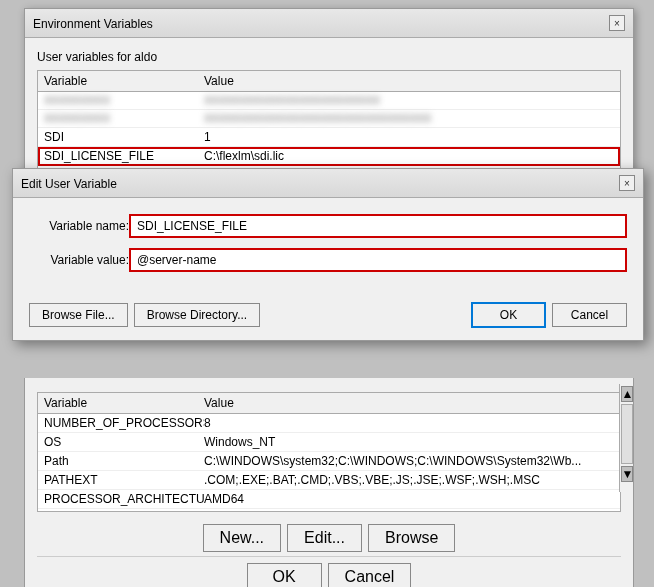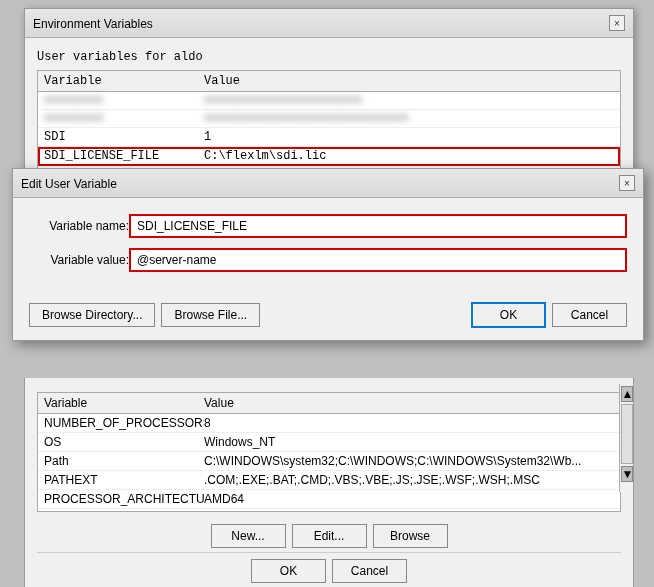--- a/index.html
+++ b/index.html
@@ -48,21 +48,20 @@
       cursor: pointer;
       display: flex;
       align-items: center;
       justify-content: center;
       font-size: 10px;
       color: #333;
     }
 
     .env-content {
       padding: 12px;
-      font-family: Liberation Mono, monospace;
     }
 
     .section-label {
       font-size: 12px;
       margin-bottom: 6px;
       color: #000;
     }
 
     .table-container {
       border: 1px solid #aaa;
@@ -99,21 +98,21 @@
       filter: blur(3px);
       color: #666;
       font-size: 11px;
     }
 
     .cell-variable { width: 160px; overflow: hidden; }
     .cell-value { flex: 1; overflow: hidden; text-overflow: ellipsis; white-space: nowrap; }
 
     .btn {
       padding: 4px 16px;
-      font-size: 12px;
+      font-size: 16px;
       background: #f0f0f0;
       border: 1px solid #888;
       cursor: pointer;
       min-width: 75px;
       text-align: center;
     }
 
     
     .edit-dialog {
       position: absolute;
@@ -279,22 +278,22 @@
       <input class="field-input highlighted" type="text" value="SDI_LICENSE_FILE" style="">
     </div>
 
     <div class="field-row">
       <div class="field-label">Variable value:</div>
       <input class="field-input highlighted" type="text" value="@server-name" style="">
     </div>
   </div>
 
   <div class="edit-buttons">
+    <button class="btn-browse">Browse File...</button>
     <button class="btn-browse">Browse Directory...</button>
-    <button class="btn-browse">Browse File...</button>
     <button class="btn-ok">OK</button>
     <button class="btn-cancel">Cancel</button>
   </div>
 </div>
 
 <div style="position: absolute; top: 378px; left: 24px; width: 610px; background: #f0f0f0; border: 1px solid #999; border-top: none;">
   <div class="lower-section">
     <div class="lower-table-container">
       <div class="table-header">
         <div class="col-variable">Variable</div>

